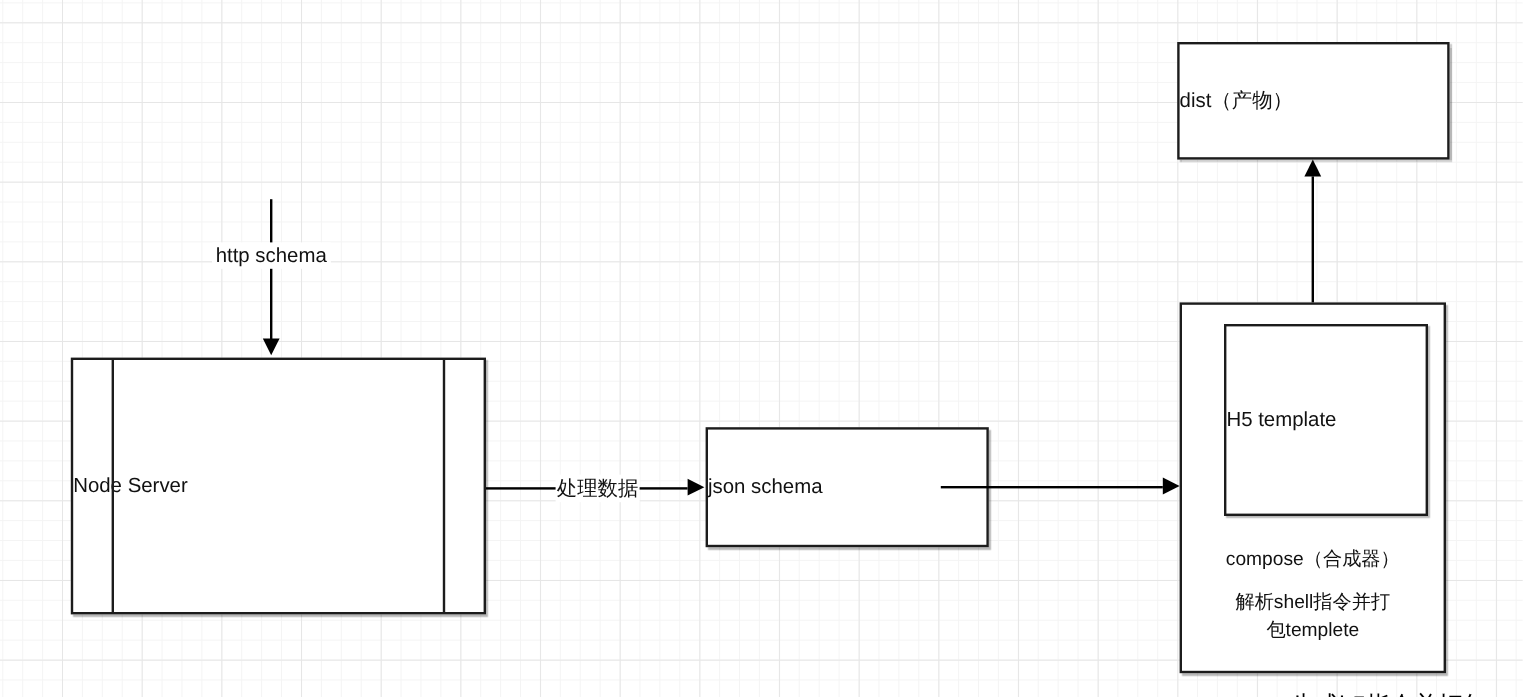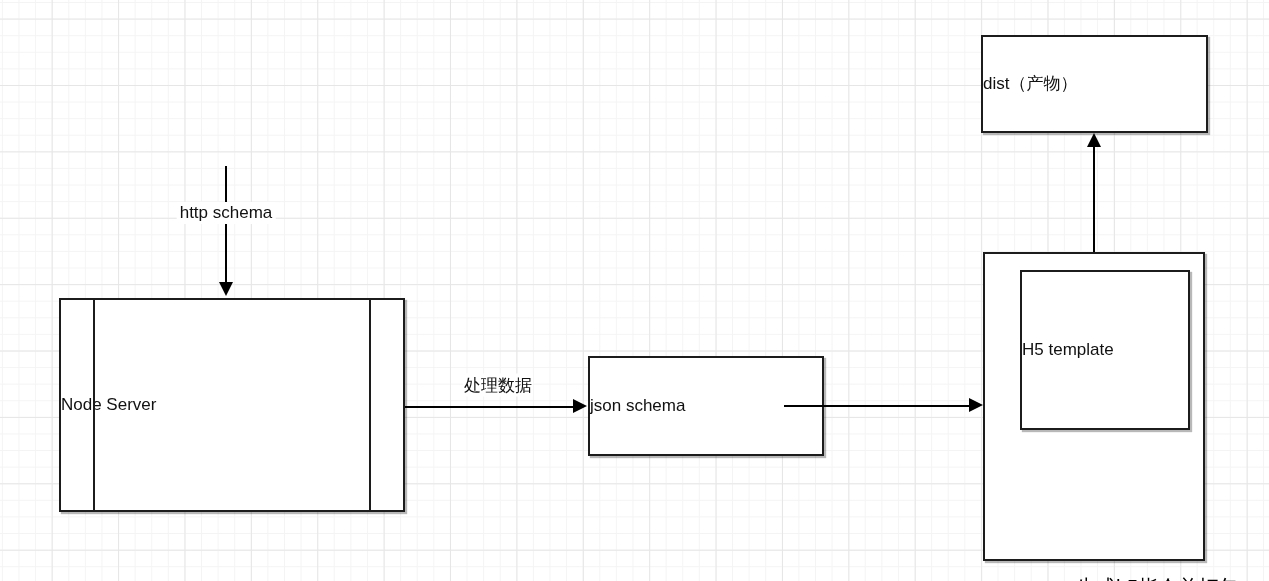--- a/index.html
+++ b/index.html
@@ -83,21 +83,21 @@
 
   .edge-label {
     position: absolute;
     transform: translate(-50%, -50%);
     background: #ffffff;
     padding: 1px 3px;
     font-size: 17px;
     white-space: nowrap;
   }
   .label-http { left: 226px; top: 213px; }
-  .label-process-data { left: 498px; top: 385px; padding: 0 1px; }
+  .label-process-data { left: 498px; top: 407px; padding: 0 1px; }
 
   .clipped-text {
     position: absolute;
     left: 1076px; top: 574px;
     font-size: 20px;
     white-space: nowrap;
     color: #000;
   }
 </style>
 </head>
@@ -116,20 +116,23 @@
   </div>
 
   <div class="shape box-json">
     <span>json schema</span>
   </div>
 
   <div class="shape box-compose">
     <div class="shape box-h5">
       <span>H5 template</span>
     </div>
+    <div class="compose-caption">compose（合成器）</div>
+    <div class="compose-subcaption">解析shell指令并打
+包templete</div>
   </div>
 
   <div class="edge-line line-http"></div>
   <div class="arrowhead ah-down"></div>
   <div class="edge-label label-http">http schema</div>
 
   <div class="edge-line line-ns-json"></div>
   <div class="arrowhead ah-right-1"></div>
   <div class="edge-label label-process-data">处理数据</div>
 

